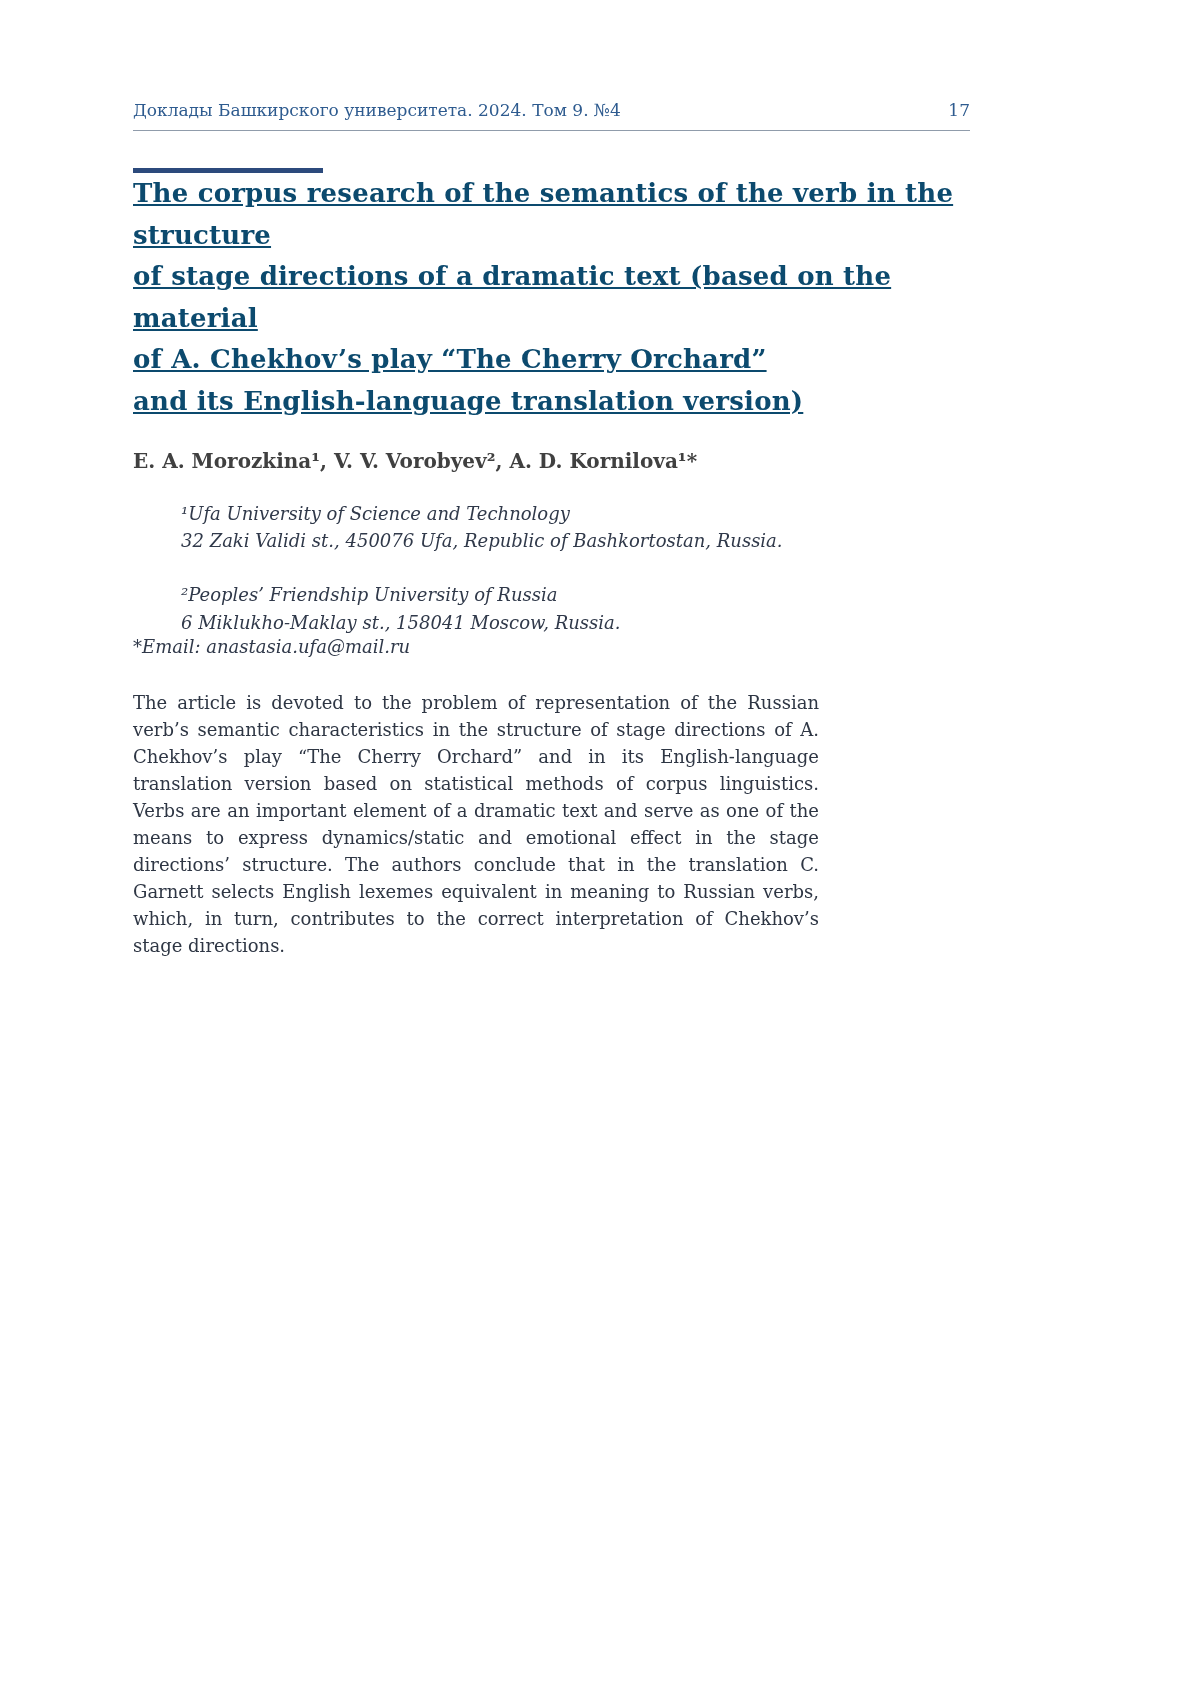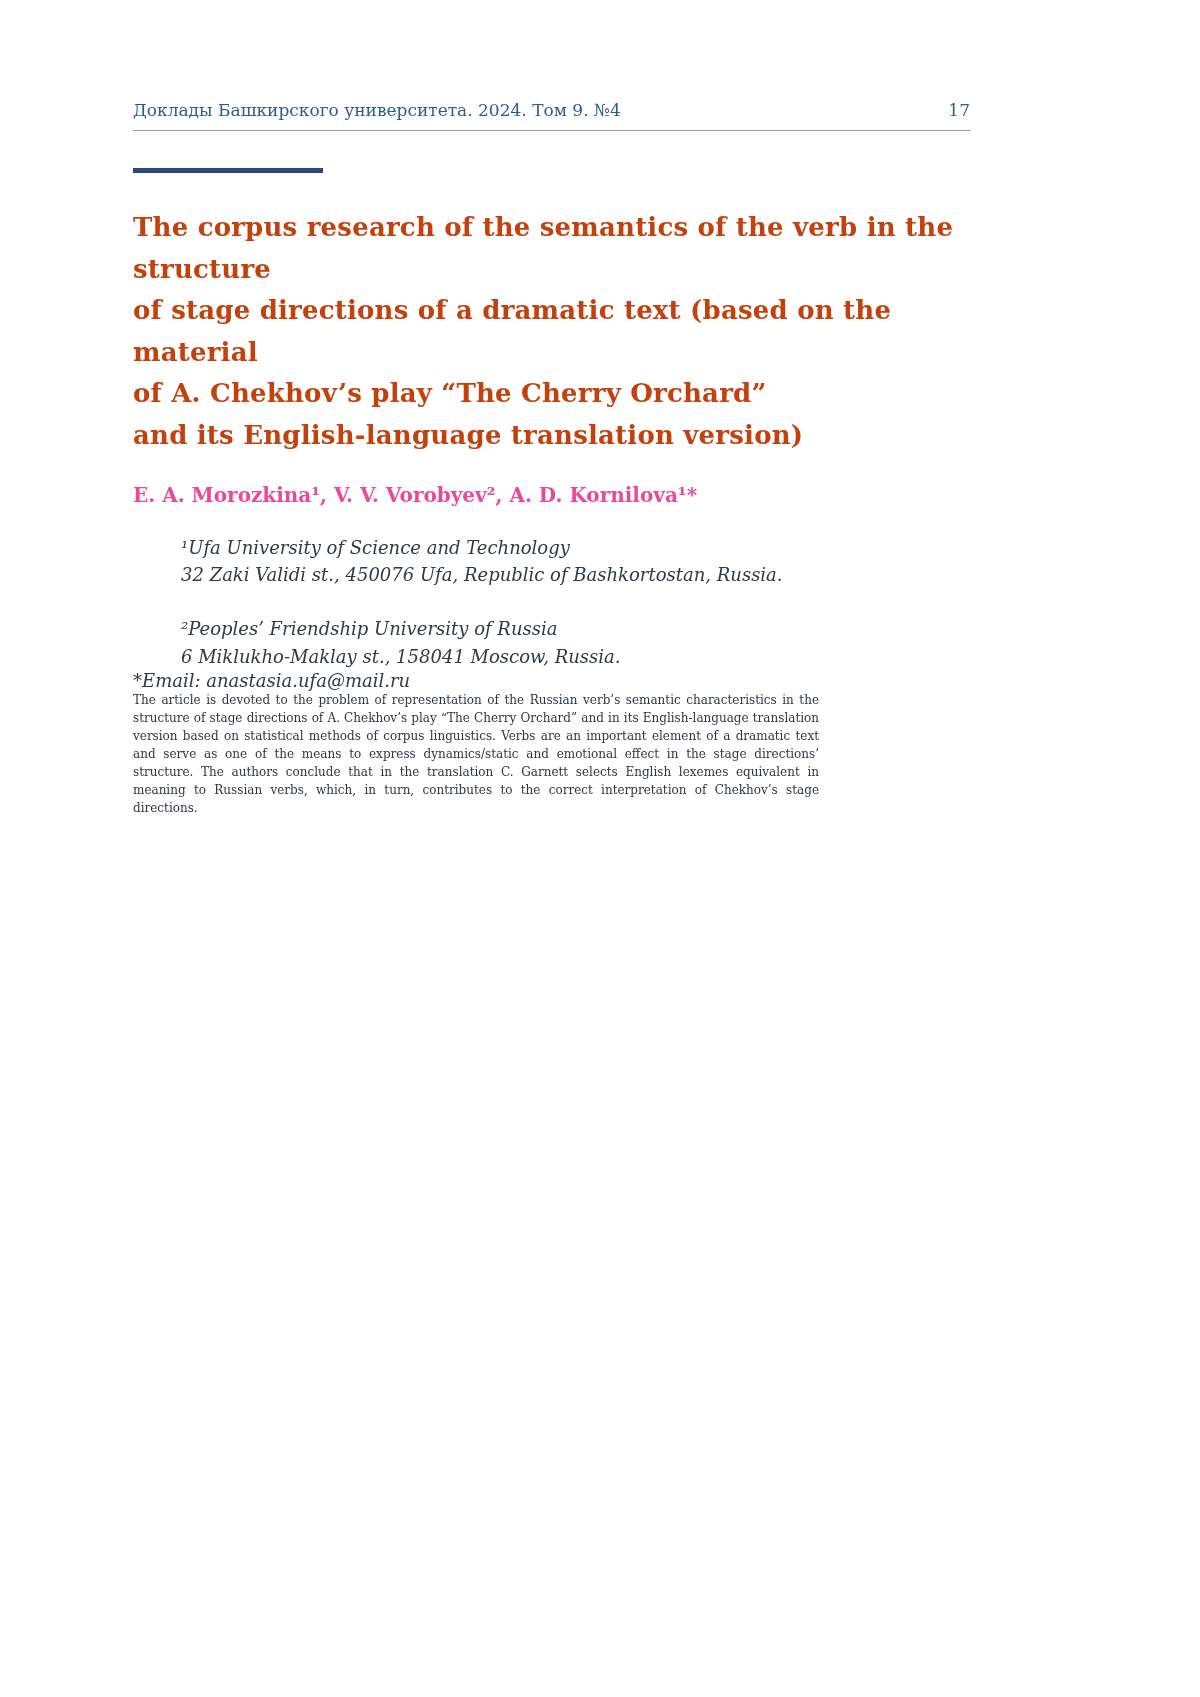--- a/index.html
+++ b/index.html
@@ -26,52 +26,53 @@
     border-bottom: 1px solid #909cab;
     padding-bottom: 10px;
   }
   .accent-bar {
     width: 190px;
     height: 5px;
     background: #2c4a7c;
     margin-top: 37px;
   }
   .title {
-    margin-top: 34px;
     font-size: 26px;
     font-weight: bold;
     line-height: 1.6;
-    color: #c2410c;
+    color: #0c4a6e;
     white-space: pre-line;
     letter-spacing: 0.2px;
     max-width: 920px;
+    text-decoration: underline;
   }
   .authors {
     margin-top: 26px;
     font-size: 20px;
     font-weight: bold;
-    color: #ec4899;
+    color: #404040;
   }
   .affil {
     margin-top: 27px;
     font-size: 18px;
     font-style: italic;
     line-height: 1.52;
     color: #30394a;
     white-space: pre-line;
     margin-left: 48px;
   }
   .email {
     font-size: 18px;
     font-style: italic;
     color: #30394a;
   }
   .abstract {
+    margin-top: 32px;
     width: 686px;
-    font-size: 12px;
+    font-size: 18px;
     line-height: 1.5;
     text-align: justify;
     color: #2e3644;
     hyphens: auto;
   }
   .keywords {
     margin-top: 30px;
     font-size: 18px;
     color: #2e3644;
   }

